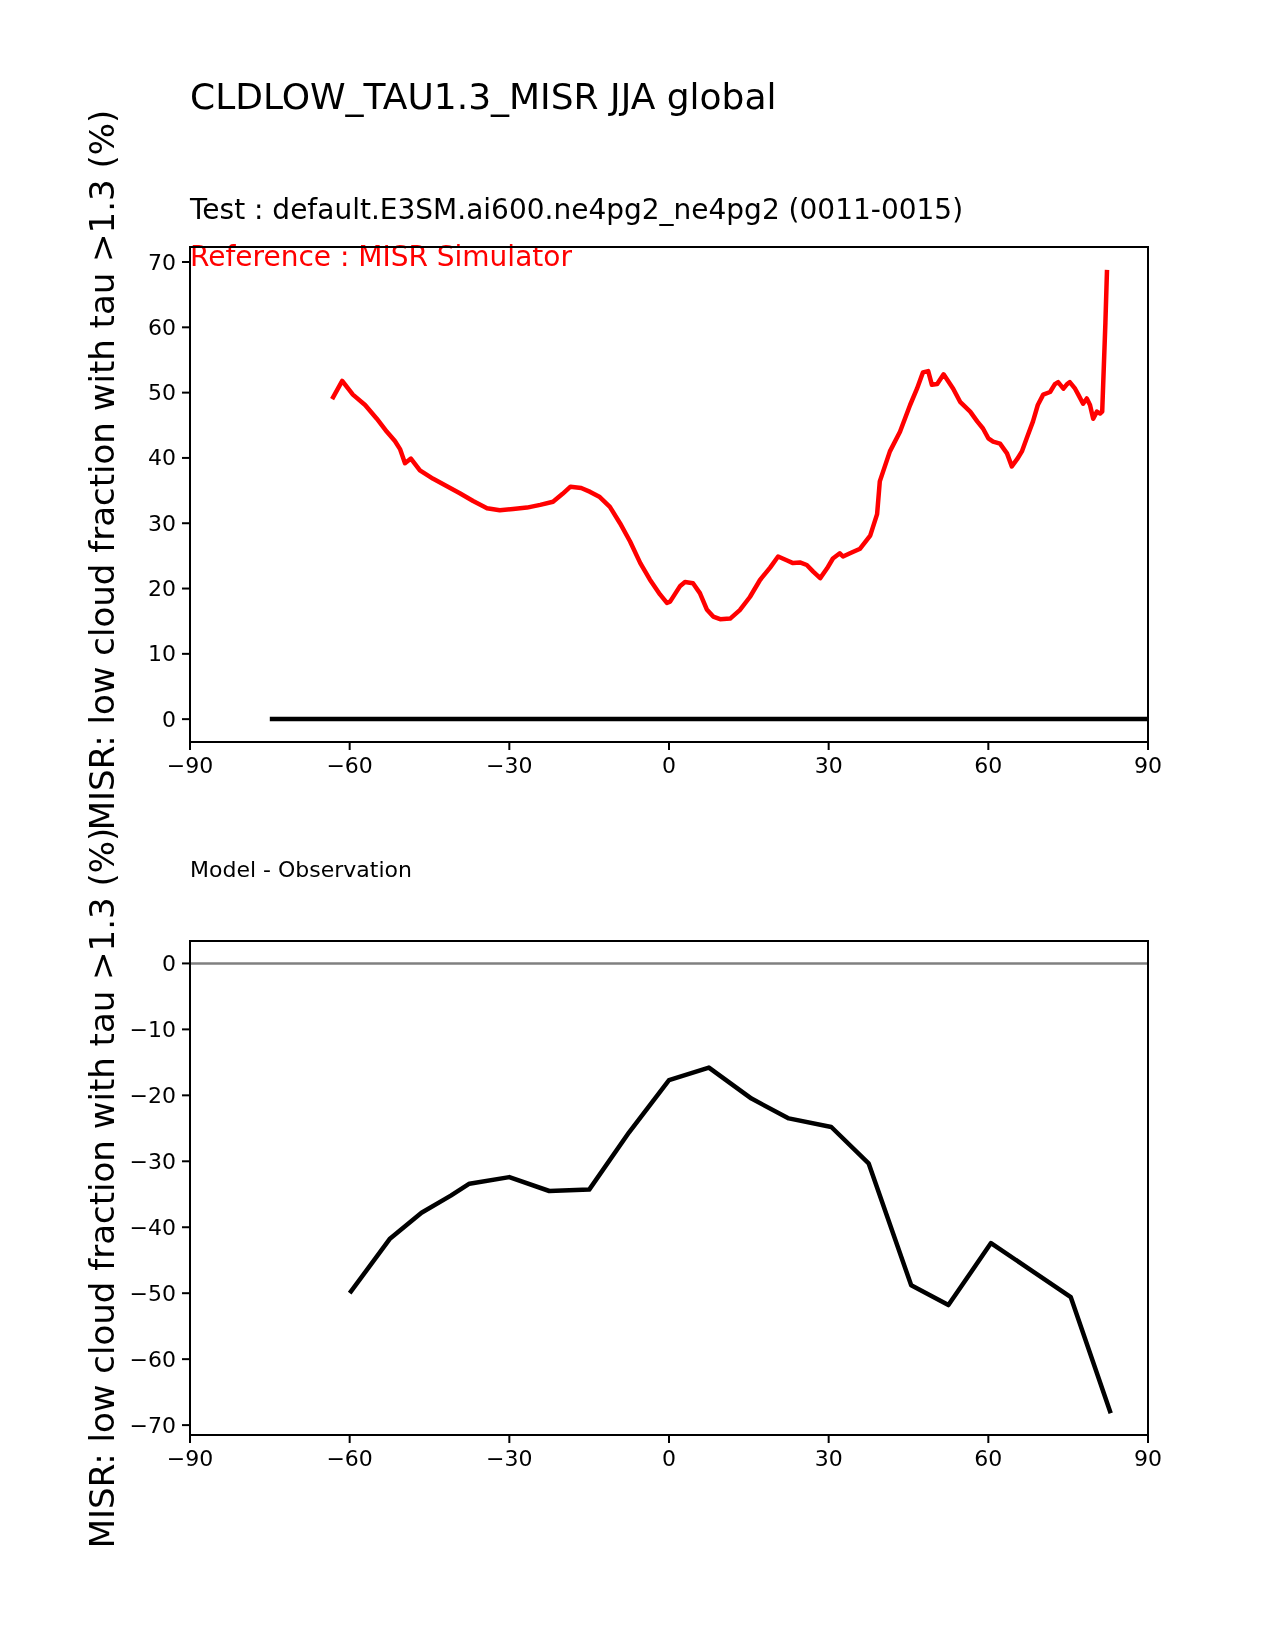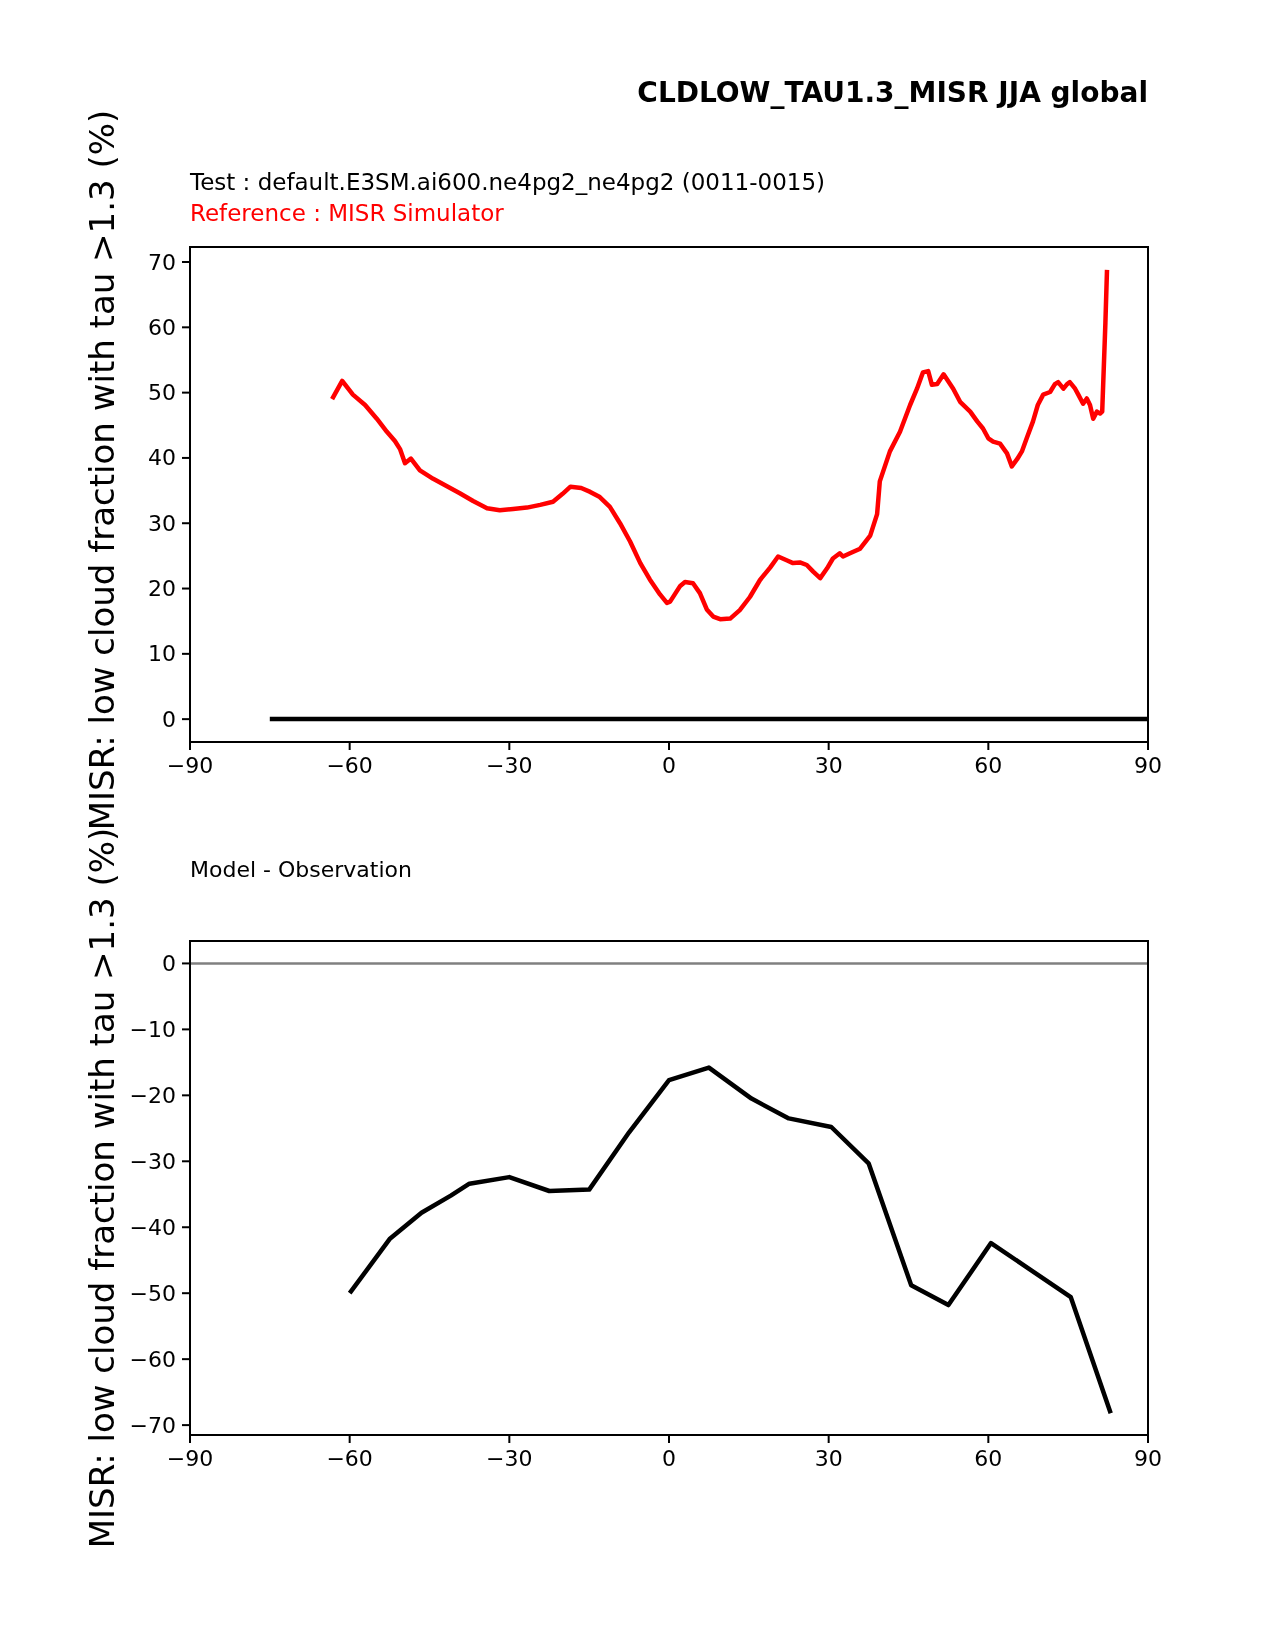--- a/index.html
+++ b/index.html
@@ -1,23 +1,23 @@
 <!DOCTYPE html>
 <html><head>
 <meta charset="utf-8">
 <style>
   html,body{margin:0;padding:0;background:#ffffff;}
   .figure{position:relative;width:1275px;height:1650px;background:#ffffff;
           font-family:"DejaVu Sans","Liberation Sans",sans-serif;color:#000;overflow:hidden;}
   #plot-svg{position:absolute;left:0;top:0;}
-  .main-title{position:absolute;left:190px;top:76px;width:958px;text-align:right;
-              font-size:28px;white-space:nowrap;font-weight:bold;}
-  .subtitle{position:absolute;left:190px;font-size:23px;white-space:nowrap;}
+  .main-title{position:absolute;left:190px;top:76px;width:958px;text-align:left;
+              font-size:36px;white-space:nowrap;}
+  .subtitle{position:absolute;left:190px;font-size:28px;white-space:nowrap;margin-top:24px;}
   .subtitle.test{top:169px;color:#000000;}
-  .subtitle.ref{top:200px;color:#ff0000;}
+  .subtitle.ref{top:216px;color:#ff0000;}
   .bottom-title{position:absolute;left:190px;top:857px;width:958px;text-align:left;
                 font-size:22px;white-space:nowrap;}
   .ylabel{position:absolute;font-size:34px;white-space:nowrap;
           transform:translate(-50%,-50%) rotate(-90deg);}
   #ylabel-top{left:102px;top:470px;}
   #ylabel-bottom{left:102px;top:1188px;}
   svg text{fill:#000000;}
 </style>
 </head>
 <body>

